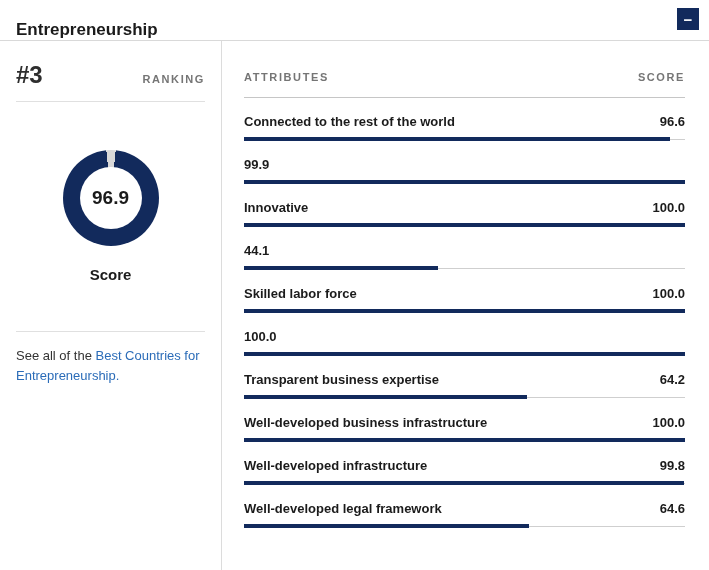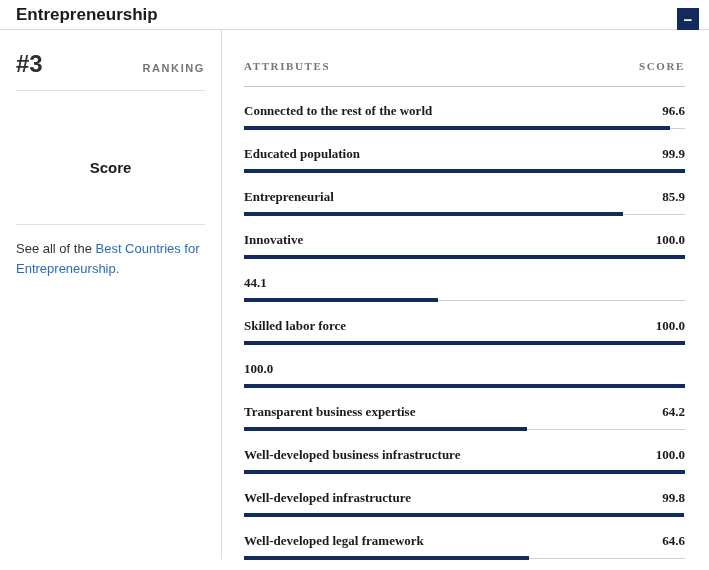--- a/index.html
+++ b/index.html
@@ -6,41 +6,41 @@
     --navy:#122a5c;
     --link:#2b6cb8;
     --track:#d8d8d8;
     --divider:#e0e0e0;
     --textdark:#1b1b1b;
     --headgray:#757575;
   }
   *{box-sizing:border-box;}
   body{margin:0;background:#fff;font-family:"Liberation Sans",sans-serif;}
   .panel{width:709px;height:570px;background:#fff;position:relative;overflow:hidden;}
-  .panel-header{height:30px;border-bottom:1px solid #d9d9d9;display:flex;align-items:center;padding:0 16px;}
+  .panel-header{height:41px;border-bottom:1px solid #d9d9d9;display:flex;align-items:flex-end;padding:0 16px;}
   .panel-title{font-size:17px;font-weight:bold;color:var(--textdark);}
   .collapse-btn{position:absolute;top:8px;right:10px;width:22px;height:22px;background:var(--navy);
     color:#fff;display:flex;align-items:center;justify-content:center;font-size:15px;font-weight:bold;
     line-height:1;cursor:pointer;user-select:none;}
   .panel-body{display:flex;height:529px;}
   .left-col{width:222px;flex:none;border-right:1px solid #dcdcdc;}
   .rank-row{display:flex;justify-content:space-between;align-items:baseline;margin:0 16px;
     padding:20px 0 12px;border-bottom:1px solid var(--divider);}
   .rank-number{font-size:24px;font-weight:bold;color:#2e2e2e;}
   .small-caps-label{font-size:11px;font-weight:bold;letter-spacing:1.6px;color:var(--headgray);}
   .donut-wrap{display:flex;flex-direction:column;align-items:center;margin-top:48px;}
   .donut{width:96px;height:96px;border-radius:50%;position:relative;background:var(--navy);}
   .donut-hole{position:absolute;inset:17px;border-radius:50%;background:#fff;
     display:flex;align-items:center;justify-content:center;}
   .donut-score{font-size:19px;font-weight:bold;color:var(--textdark);}
   .score-caption{margin-top:20px;font-size:15px;font-weight:bold;color:var(--textdark);}
   .left-divider{margin:48px 16px 0;border-top:1px solid var(--divider);}
   .see-all{margin:14px 16px 12px;font-size:13px;color:#333;line-height:1.55;}
   .see-all-link{color:var(--link);cursor:pointer;}
-  .right-col{flex:1;padding:0 24px 16px 22px;font-family:Liberation Serif, serif;}
+  .right-col{flex:1;padding:0 24px 16px 22px;}
   .attr-header{display:flex;justify-content:space-between;align-items:baseline;
     padding:30px 0 14px;border-bottom:1px solid #c6c6c6;}
   .attr-row{padding-top:15px;}
   .attr-top{display:flex;justify-content:space-between;align-items:baseline;}
   .attr-label{font-size:13px;font-weight:bold;color:var(--textdark);line-height:18px;}
   .attr-score{font-size:13px;font-weight:bold;color:var(--textdark);line-height:18px;}
   .attr-bar{position:relative;height:4px;margin-top:6px;}
   .attr-track{position:absolute;left:0;right:0;top:50%;margin-top:-0.5px;height:1px;background:#cfcfcf;}
   .attr-fill{position:absolute;left:0;top:0;bottom:0;background:var(--navy);}
 </style>
@@ -58,20 +58,25 @@
 
   <div class="panel-body">
 
     <div class="left-col">
       <div class="rank-row">
         <span class="rank-number">#3</span>
         <span class="small-caps-label">RANKING</span>
       </div>
 
       <div class="donut-wrap">
+        <div class="donut" style="background: conic-gradient(from -5.58deg, rgb(216, 216, 216) 0deg, rgb(216, 216, 216) 11.16deg, rgb(18, 42, 92) 11.16deg, rgb(18, 42, 92) 360deg);">
+          <div class="donut-hole">
+            <span class="donut-score">96.9</span>
+          </div>
+        </div>
         <div class="score-caption">Score</div>
       </div>
 
       <div class="left-divider"></div>
 
       <p class="see-all"><span>See all of the </span><span class="see-all-link">Best Countries for Entrepreneurship.</span></p>
     </div>
 
     <div class="right-col">
       <div class="attr-header">
@@ -85,39 +90,28 @@
       <span class="attr-score">96.6</span>
     </div>
     <div class="attr-bar">
       <div class="attr-track"></div>
       <div class="attr-fill" style="width: 96.6%;"></div>
     </div>
   </div>
 
   <div class="attr-row">
     <div class="attr-top">
-      <span class="attr-label">Educated population</span>
       <span class="attr-score">99.9</span>
     </div>
     <div class="attr-bar">
       <div class="attr-track"></div>
       <div class="attr-fill" style="width: 99.9%;"></div>
     </div>
   </div>
 
-  <div class="attr-row">
-    <div class="attr-top">
-      <span class="attr-label">Entrepreneurial</span>
-      <span class="attr-score">85.9</span>
-    </div>
-    <div class="attr-bar">
-      <div class="attr-track"></div>
-      <div class="attr-fill" style="width: 85.9%;"></div>
-    </div>
-  </div>
 
   <div class="attr-row">
     <div class="attr-top">
       <span class="attr-label">Innovative</span>
       <span class="attr-score">100.0</span>
     </div>
     <div class="attr-bar">
       <div class="attr-track"></div>
       <div class="attr-fill" style="width: 100%;"></div>
     </div>

